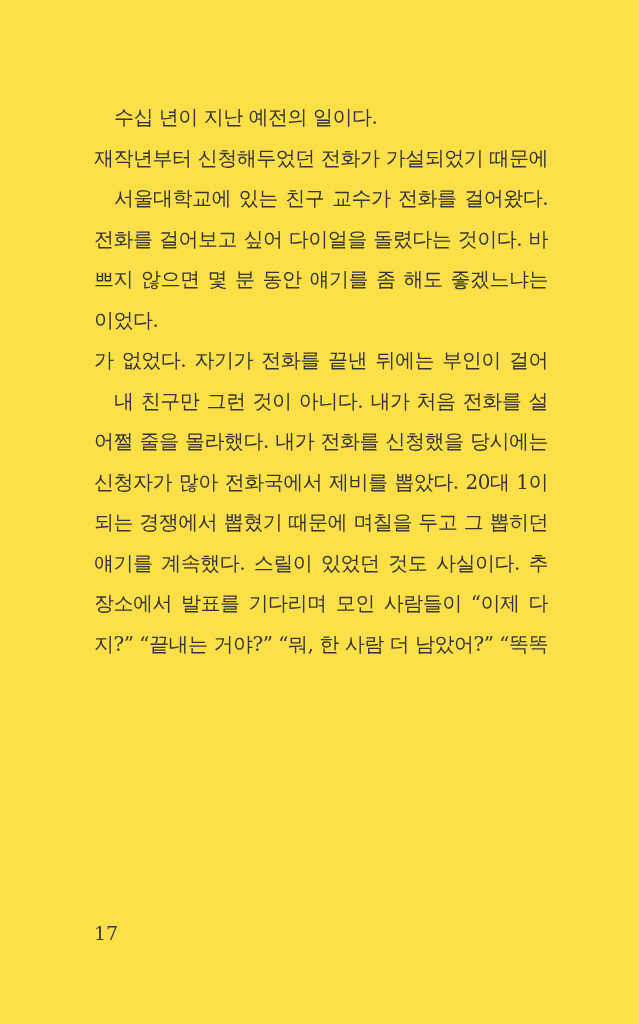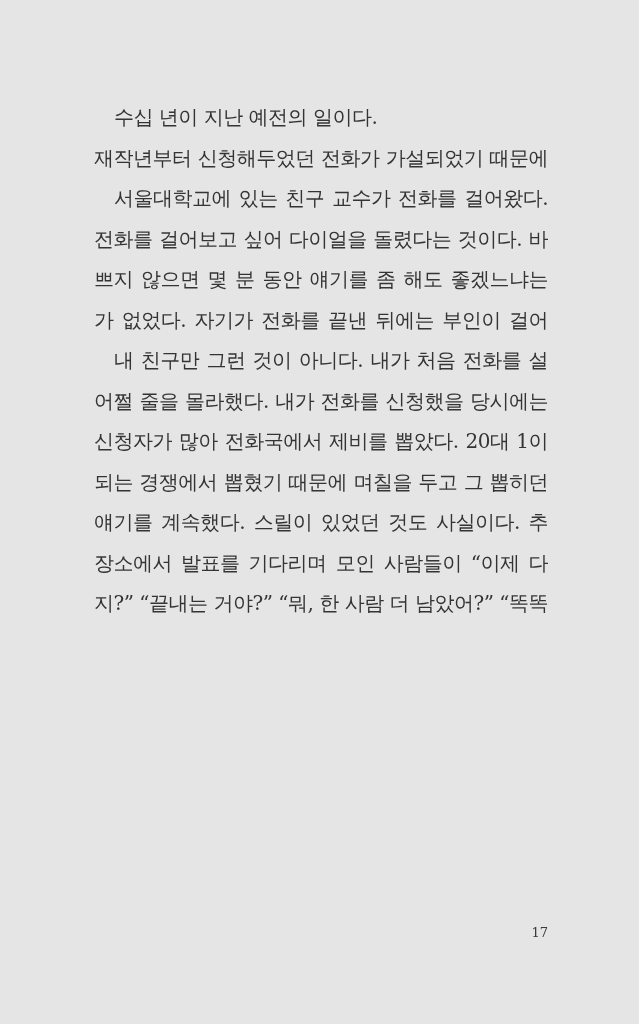--- a/index.html
+++ b/index.html
@@ -4,21 +4,21 @@
 <style>
   html, body {
     margin: 0;
     padding: 0;
     background: #ffffff;
   }
   .page {
     position: relative;
     width: 639px;
     height: 1024px;
-    background: #e5e5e5;
+    background: #fde047;
     overflow: hidden;
     font-family: "DejaVu Serif", "Liberation Serif", serif;
     color: #343434;
   }
   .text-block {
     position: absolute;
     left: 94px;
     top: 97px;
     width: 454px;
   }
@@ -40,36 +40,36 @@
     white-space: nowrap;
   }
   .line.indent {
     padding-left: 20px;
   }
   .page-number {
     position: absolute;
     left: 94px;
     top: 922px;
     width: 454px;
-    text-align: right;
-    font-size: 13px;
+    font-size: 19px;
     line-height: 22px;
     color: #3a3a3a;
   }
 </style>
 </head>
 <body>
 
 <div class="page">
   <div class="text-block">
     <div class="line plain indent">수십 년이 지난 예전의 일이다.</div>
     <div class="line justify">재작년부터 신청해두었던 전화가 가설되었기 때문에</div>
     <div class="line justify indent">서울대학교에 있는 친구 교수가 전화를 걸어왔다.</div>
     <div class="line justify">전화를 걸어보고 싶어 다이얼을 돌렸다는 것이다. 바</div>
     <div class="line justify">쁘지 않으면 몇 분 동안 얘기를 좀 해도 좋겠느냐는 것</div>
+    <div class="line plain">이었다.</div>
     <div class="line justify">가 없었다. 자기가 전화를 끝낸 뒤에는 부인이 걸어볼</div>
     <div class="line justify indent">내 친구만 그런 것이 아니다. 내가 처음 전화를 설치</div>
     <div class="line justify">어쩔 줄을 몰라했다. 내가 전화를 신청했을 당시에는</div>
     <div class="line justify">신청자가 많아 전화국에서 제비를 뽑았다. 20대 1이나</div>
     <div class="line justify">되는 경쟁에서 뽑혔기 때문에 며칠을 두고 그 뽑히던</div>
     <div class="line justify">얘기를 계속했다. 스릴이 있었던 것도 사실이다. 추첨</div>
     <div class="line justify">장소에서 발표를 기다리며 모인 사람들이 “이제 다 됐</div>
     <div class="line justify">지?” “끝내는 거야?” “뭐, 한 사람 더 남았어?” “똑똑히</div>
   </div>
   <div class="page-number">17</div>

